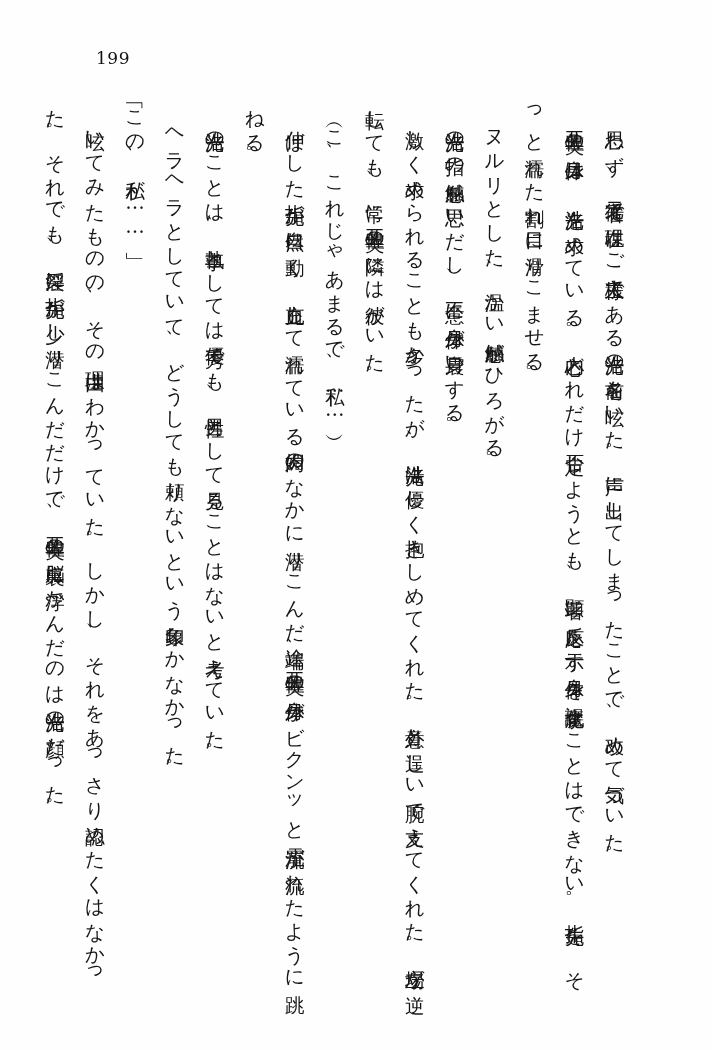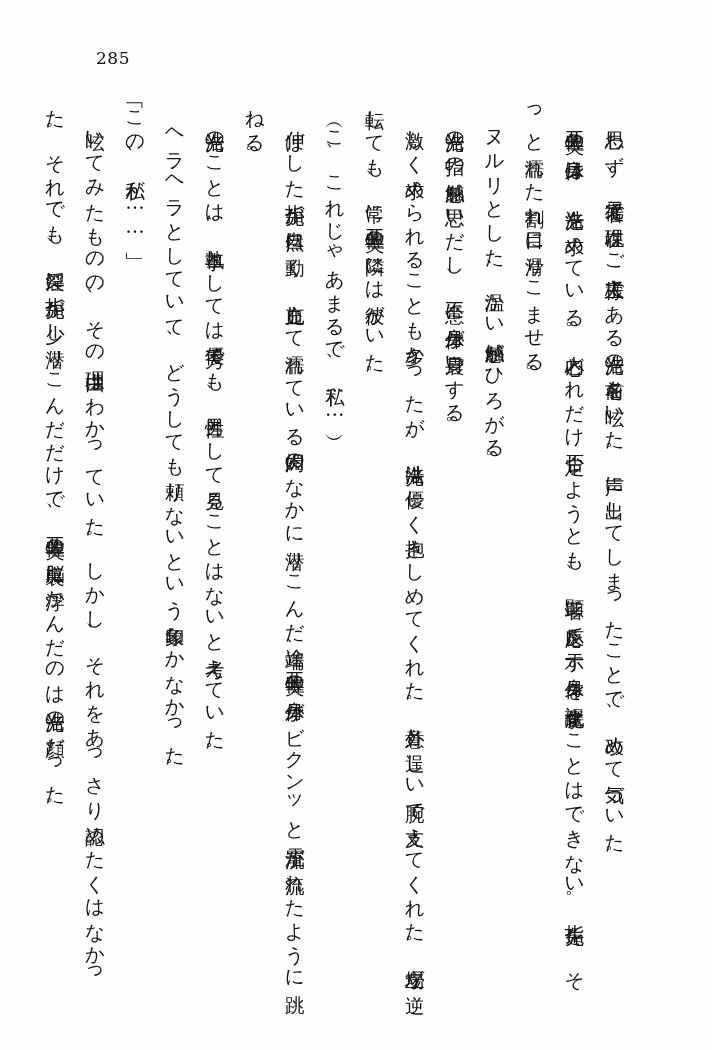--- a/index.html
+++ b/index.html
@@ -61,21 +61,21 @@
   }
   .text-block p.no-indent {
     text-indent: 0;
   }
 </style>
 </head>
 <body>
 
 <div class="page">
 
-  <div class="page-number">285</div>
+  <div class="page-number">199</div>
 
   <div class="text-block">
     <p>思わず、元従者で現在はご主人様である浩光の名前を呟いた。声に出してしまったことで、改めて気づいた。</p>
     <p>亜佐美の身体は、浩光を求めている。内心どれだけ否定しようとも、顕著に反応を示す身体を誤魔化すことはできない。指先を、そっと濡れた割れ目に滑りこませる。</p>
     <p>ヌルリとした、温かい感触がひろがる。</p>
     <p>浩光の指の感触を思いだし、不意に身体が身震いする。</p>
     <p>激しく求められることも多かったが、浩光は優しく抱きしめてくれた。意外と逞しい腕で支えてくれた。立場が逆転しても、常に亜佐美の隣には彼がいた。</p>
     <p>（こ、これじゃあまるで、私……）</p>
     <p>伸ばした指先が自然に動く。充血して濡れている媚肉のなかに潜りこんだ途端、亜佐美の身体がビクンッと電流が流れたように跳ねる。</p>
     <p>浩光のことは、執事としては優秀でも、男性として見ることはないと考えていた。</p>

